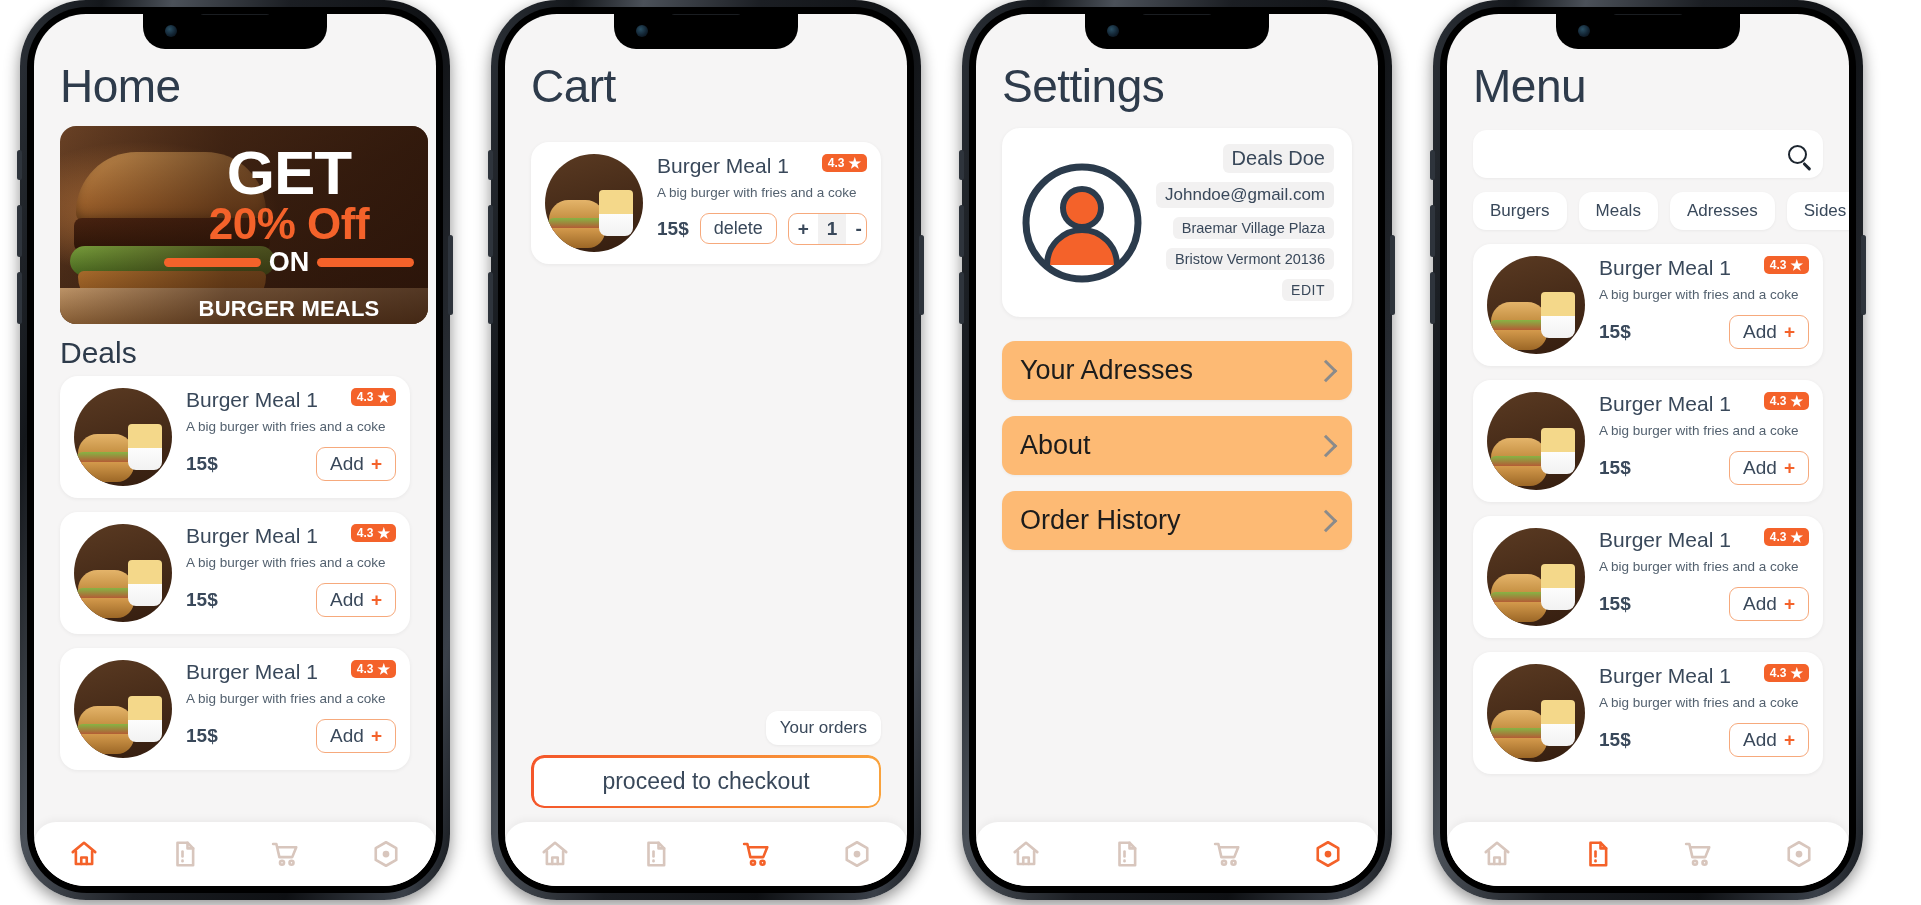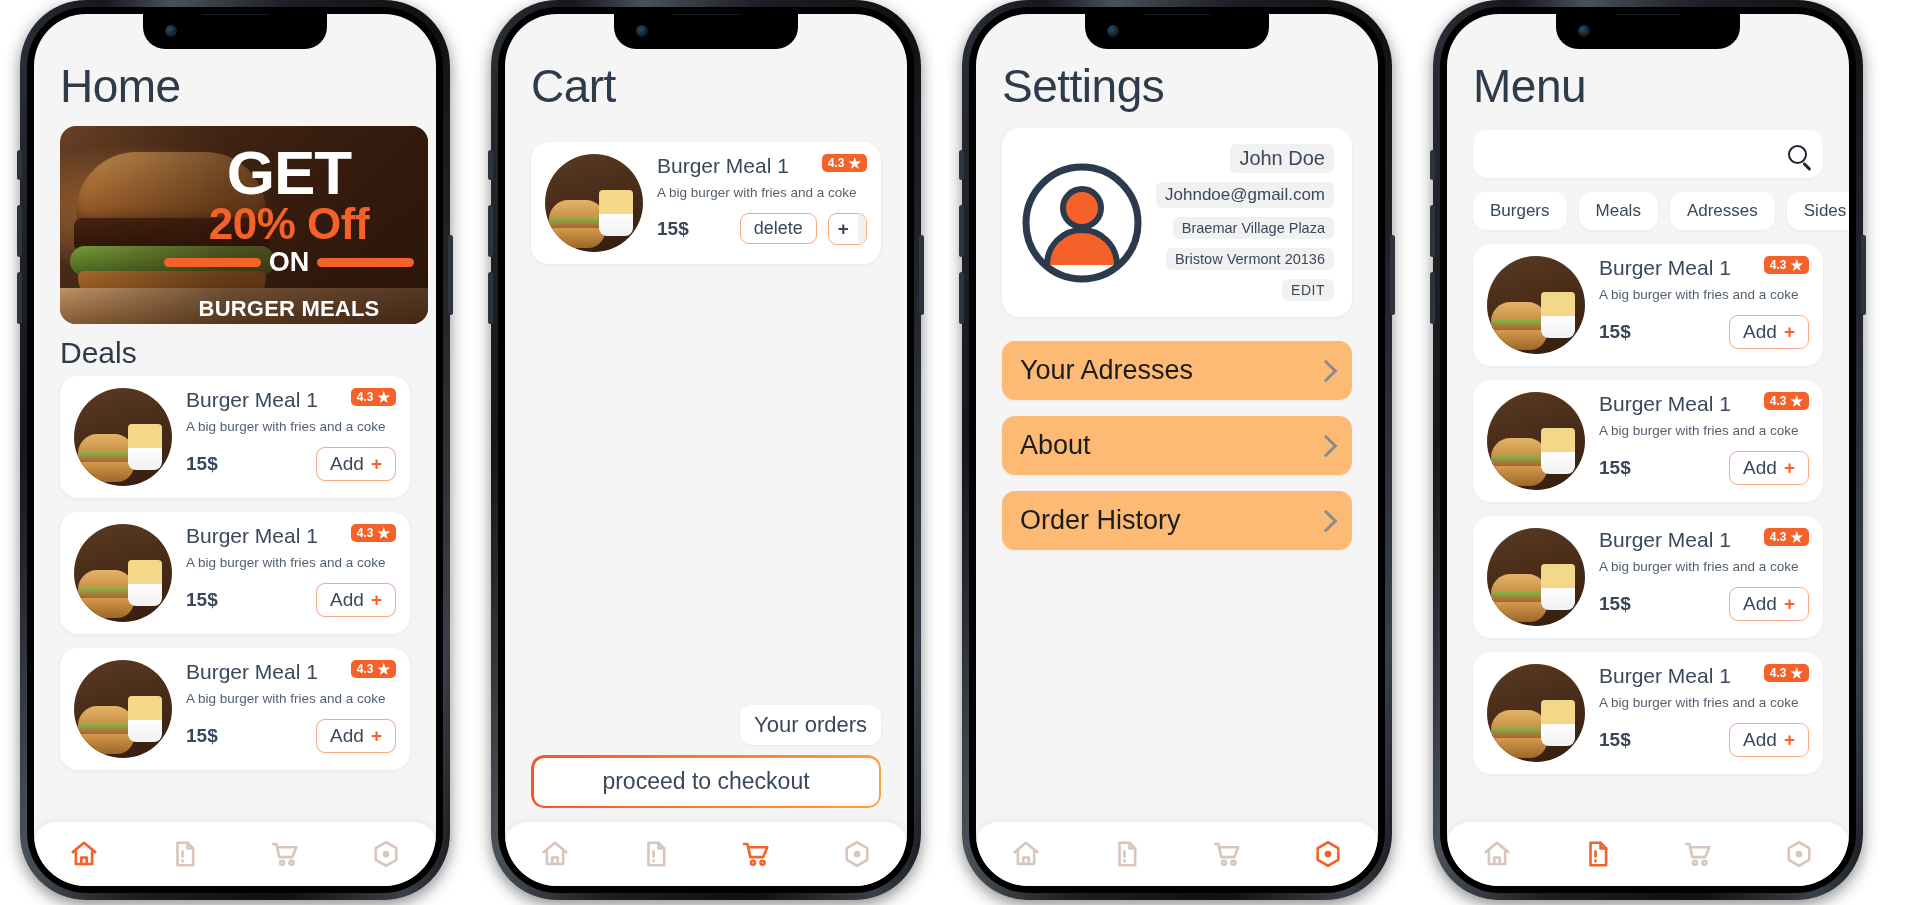--- a/index.html
+++ b/index.html
@@ -141,33 +141,33 @@
     border:1.6px solid #f6a97c; border-radius:9px; background:#fff;
     padding:5px 13px; font-size:19px; color:#39485a;
     display:flex; align-items:center; gap:7px;
   }
   .add-btn .plus{ color:#f4622a; font-weight:700; }
 
   
   .cart-bot{ display:flex; align-items:center; gap:11px; margin-top:10px; }
   .del-btn{
     border:1.6px solid #f6a97c; border-radius:9px; background:#fff;
-    padding:4px 13px; font-size:18px; color:#39485a;margin-left:40px;
+    padding:4px 13px; font-size:18px; color:#39485a;
   }
   .stepper{
     border:1.6px solid #f6a97c; border-radius:9px; background:#fff;
     display:flex; align-items:center; overflow:hidden;
   }
   .stepper .sgn{ padding:4px 9px; font-size:19px; color:#39485a; font-weight:600; }
   .stepper .qty{ padding:4px 9px; font-size:19px; color:#39485a; font-weight:700;
                  background:#f2f1f1; }
   .cart-foot{ position:absolute; left:26px; right:26px; bottom:16px; }
   .your-orders{
     margin-left:auto; width:max-content; background:#fff; border-radius:12px;
-    padding:7px 14px; font-size:22px; color:#39485a; margin-bottom:10px;
+    padding:7px 14px; font-size:17px; color:#39485a; margin-bottom:10px;
     box-shadow:0 1px 3px rgba(0,0,0,.06);
   }
   .checkout{
     width:100%; text-align:center; padding:13px 0; font-size:23px; color:#39485a;
     border-radius:13px; background:#fff; position:relative;
   }
   .checkout::before{
     content:""; position:absolute; inset:0; border-radius:13px; padding:2.5px;
     background:linear-gradient(90deg,#f4562a,#f9a23c);
     -webkit-mask:linear-gradient(#000 0 0) content-box,linear-gradient(#000 0 0);
@@ -510,21 +510,21 @@
 
           <div class="profile-card">
             <div class="avatar">
               <svg width="124" height="124" viewBox="0 0 124 124">
                 <circle cx="62" cy="62" r="56" fill="none" stroke="#2b3b4c" stroke-width="7"></circle>
                 <circle cx="62" cy="47" r="19" fill="#f4622a" stroke="#2b3b4c" stroke-width="6"></circle>
                 <path d="M27 104a35 35 0 0 1 70 0" fill="#f4622a" stroke="#2b3b4c" stroke-width="6"></path>
               </svg>
             </div>
             <div class="profile-info">
-              <div class="pi name">John Doe</div>
+              <div class="pi name">Deals Doe</div>
               <div class="pi mail">Johndoe@gmail.com</div>
               <div class="pi addr">Braemar Village Plaza</div>
               <div class="pi addr">Bristow Vermont 20136</div>
               <div class="pi edit">EDIT</div>
             </div>
           </div>
 
           <div class="set-rows">
             <div class="set-row">
               <span class="lbl">Your Adresses</span>

